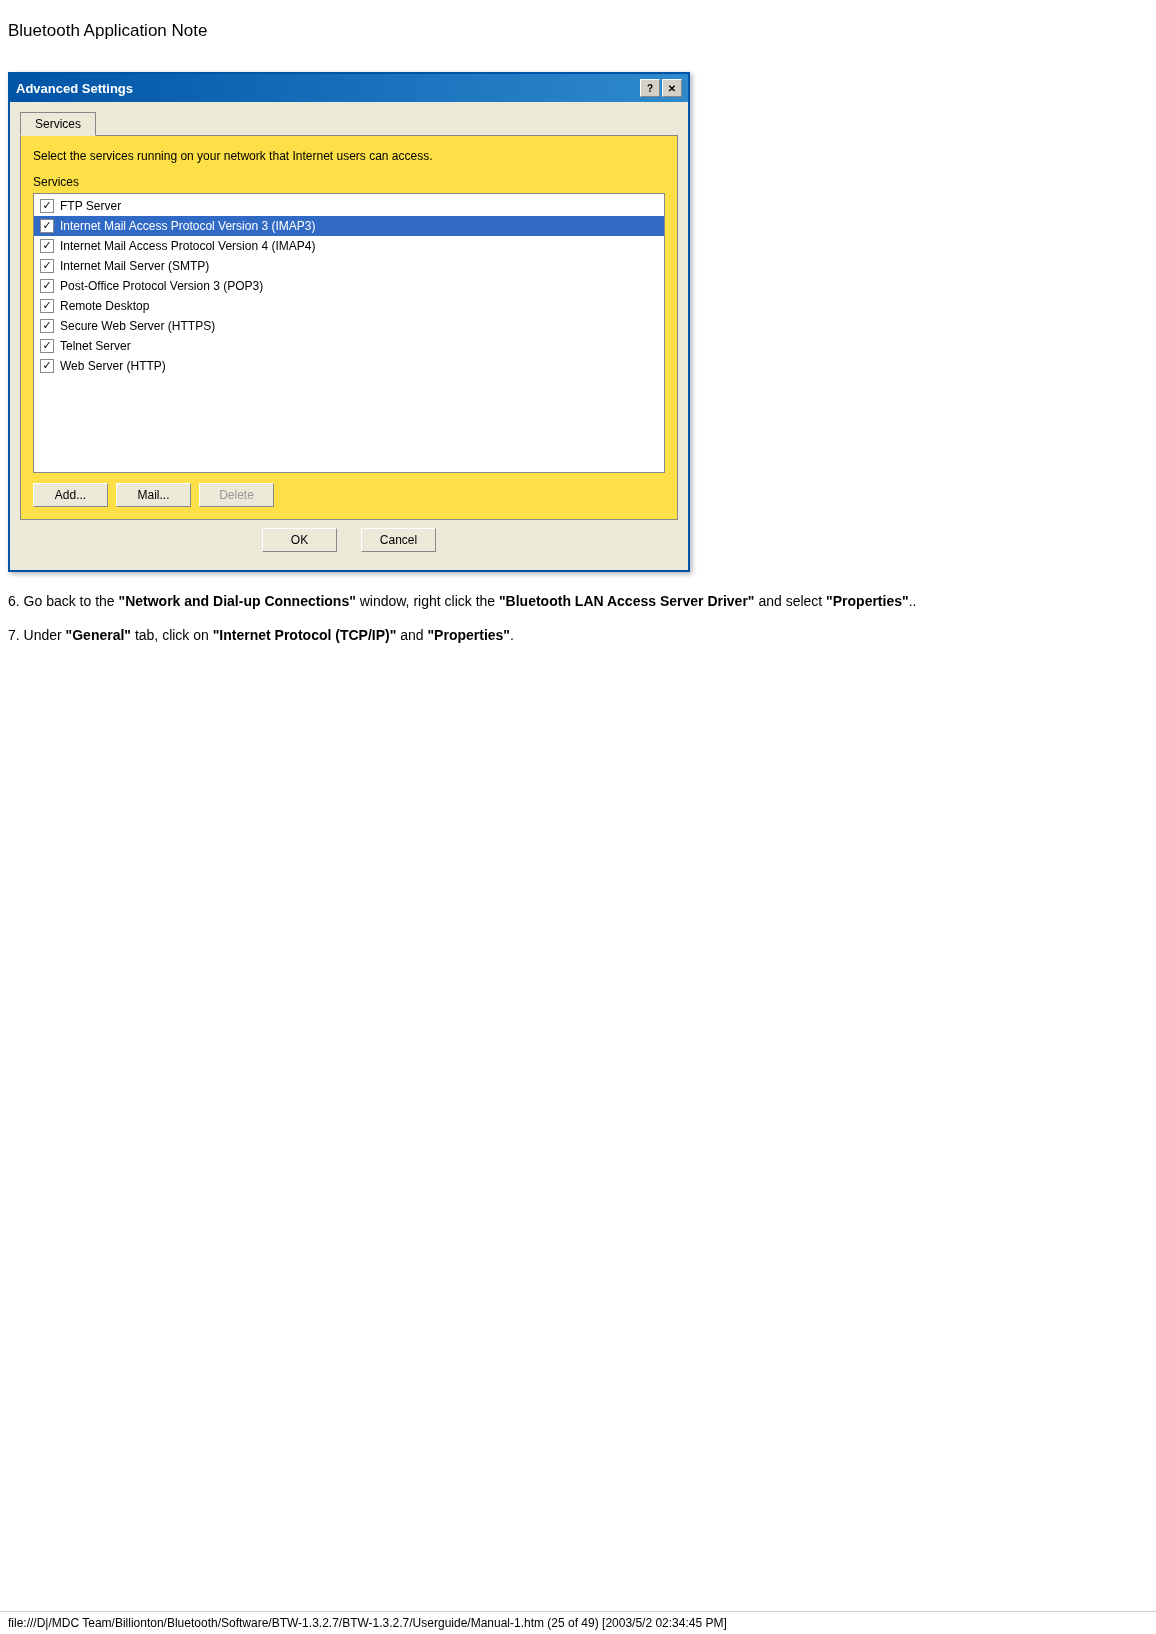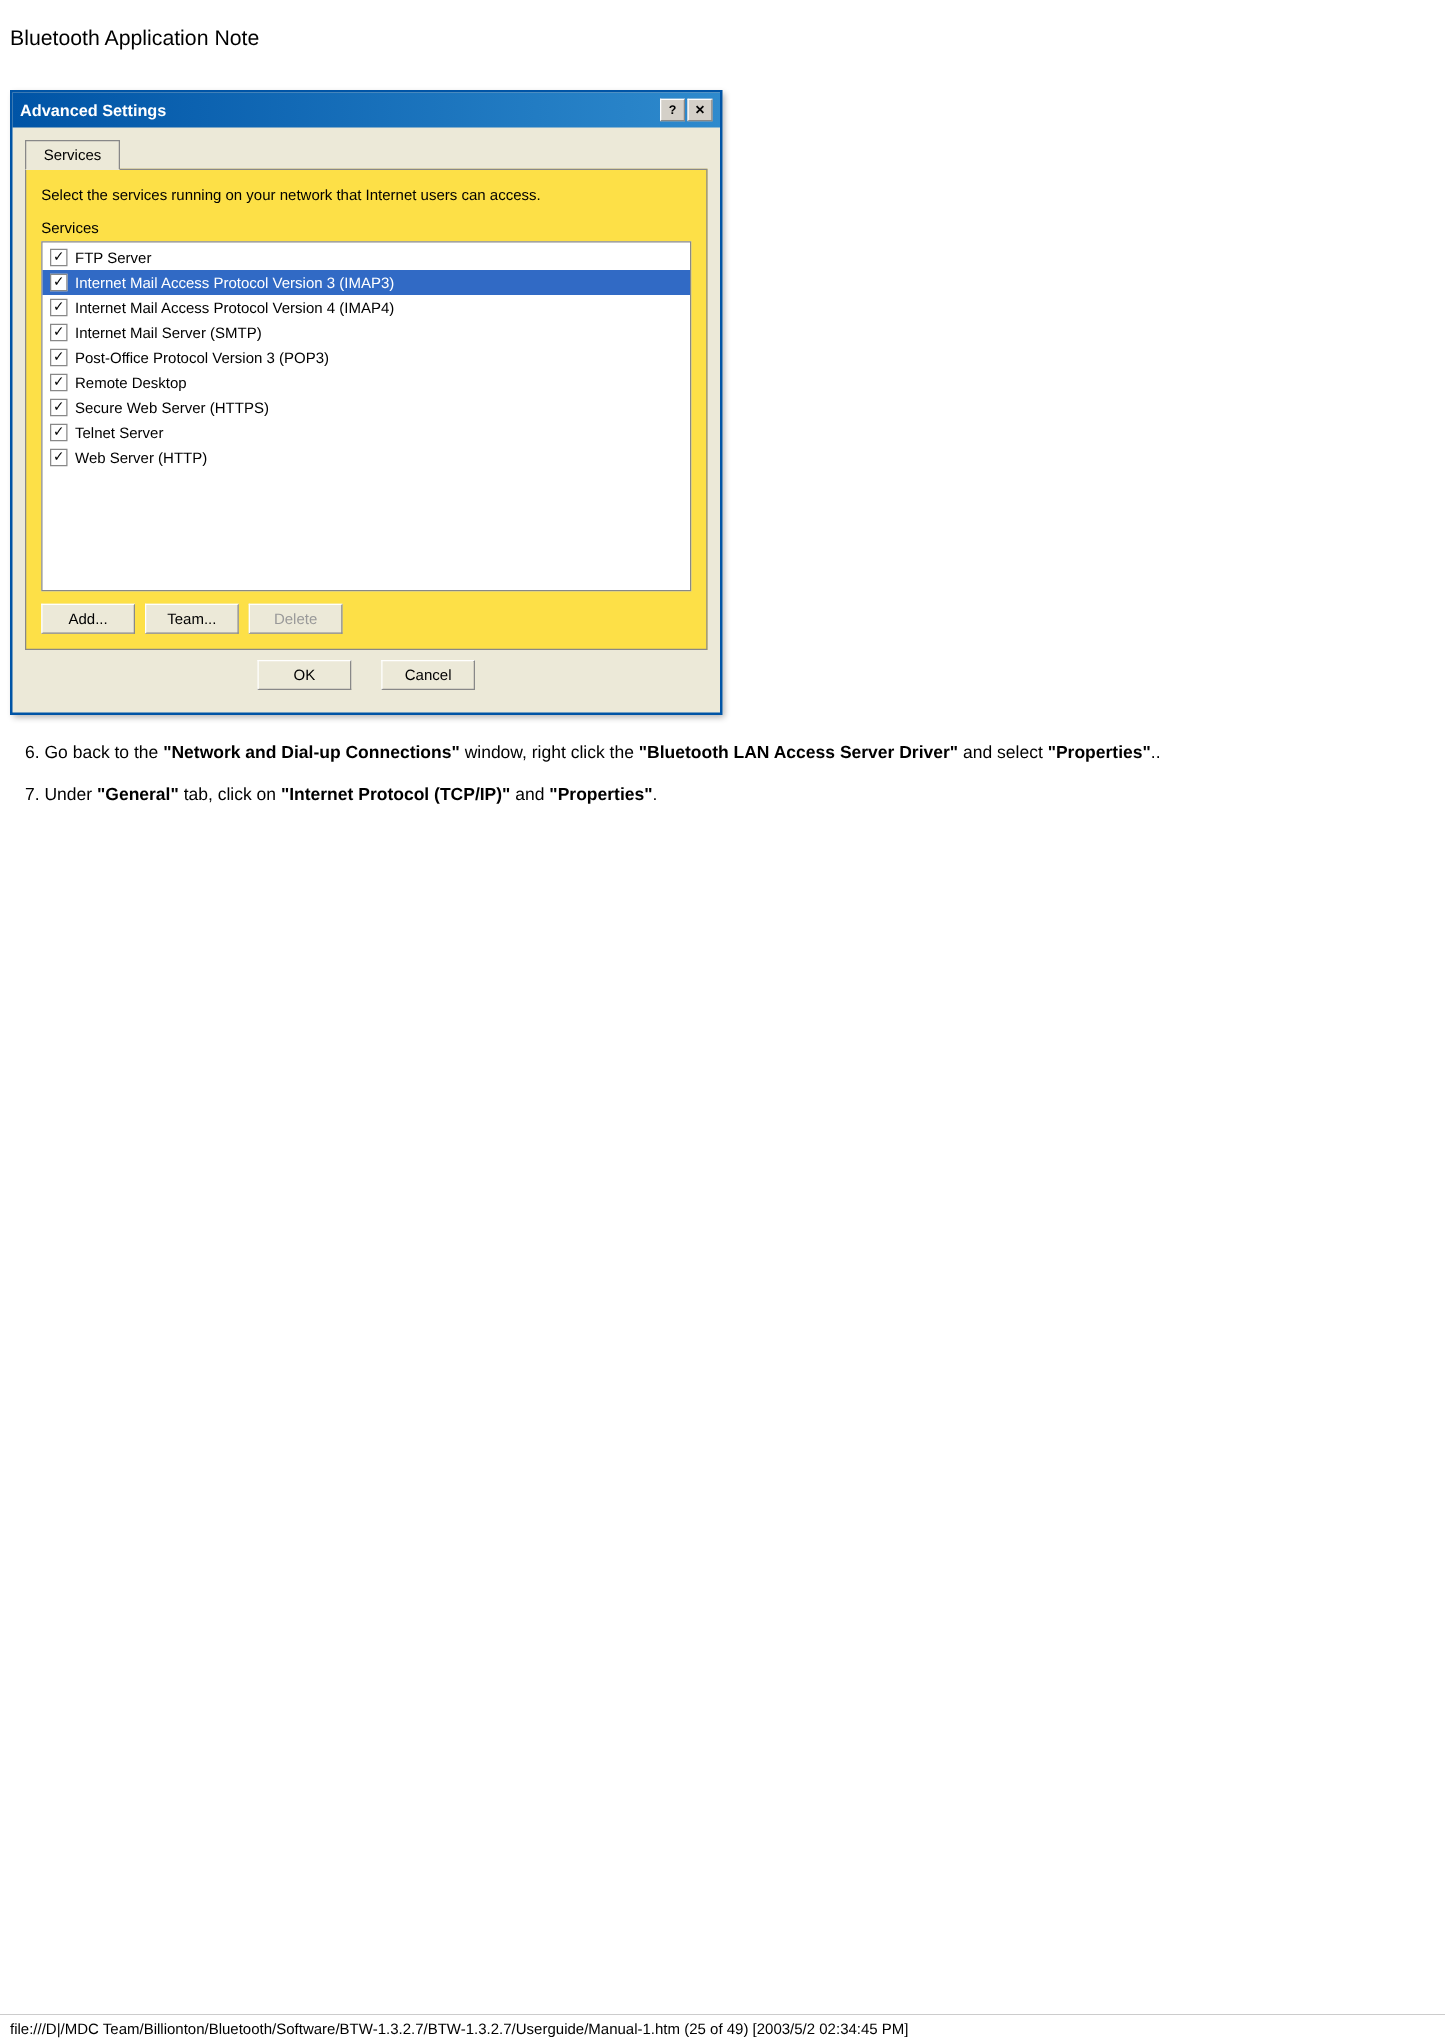--- a/index.html
+++ b/index.html
@@ -24,21 +24,21 @@
     .main-content {
       padding: 10px 8px;
     }
 
     
     .dialog-wrapper {
       margin: 0 0 18px 0;
     }
 
     .dialog-box {
-      width: 570px;
+      width: 682px;
       border: 2px solid #0054a6;
       background: #ece9d8;
       box-shadow: 2px 2px 5px rgba(0,0,0,0.3);
     }
 
     
     .title-bar {
       background: linear-gradient(to right, #0054a6, #2e8acd);
       padding: 4px 6px;
       display: flex;
@@ -201,21 +201,20 @@
       gap: 24px;
       padding: 8px;
     }
 
     
     .body-text {
       font-size: 14px;
       line-height: 1.6;
       margin-bottom: 12px;
       color: #000;
-      margin-left: 12px;
     }
 
     .body-text b {
       font-weight: bold;
     }
 
     
     .page-footer {
       position: fixed;
       bottom: 0;
@@ -303,21 +302,21 @@
               <div class="checkbox">✓</div>
               <span>Web Server (HTTP)</span>
             </div>
           </div>
 
           <div class="bottom-buttons-row">
             <button class="dialog-btn">
               <span>Add...</span>
             </button>
             <button class="dialog-btn">
-              <span>Team...</span>
+              <span>Mail...</span>
             </button>
             <button class="dialog-btn disabled" disabled="">
               <span>Delete</span>
             </button>
           </div>
 
         </div>
 
         <div class="ok-cancel-row">
           <button class="dialog-btn">

